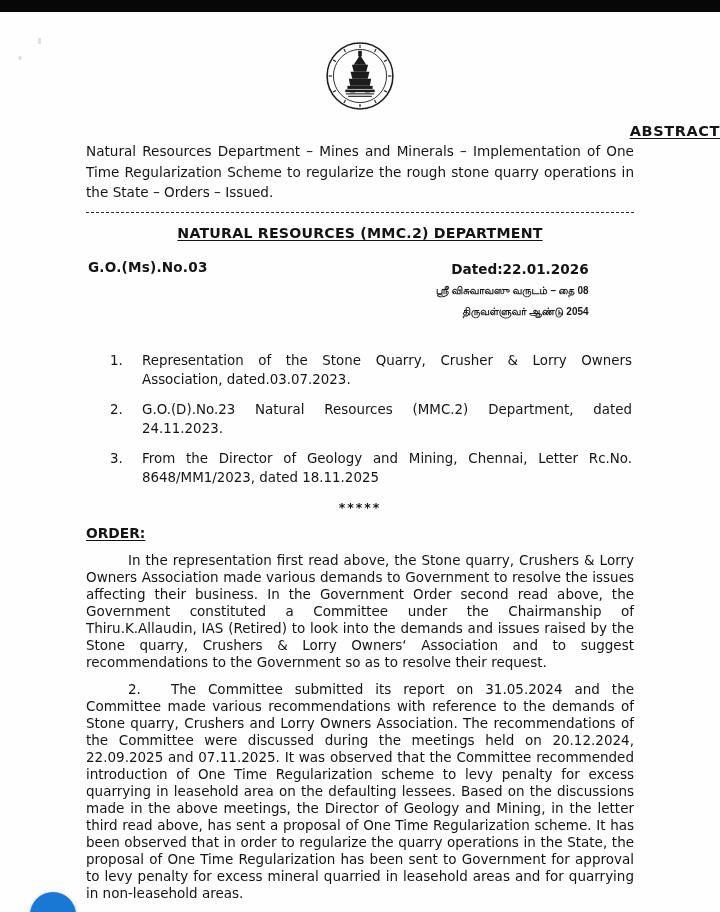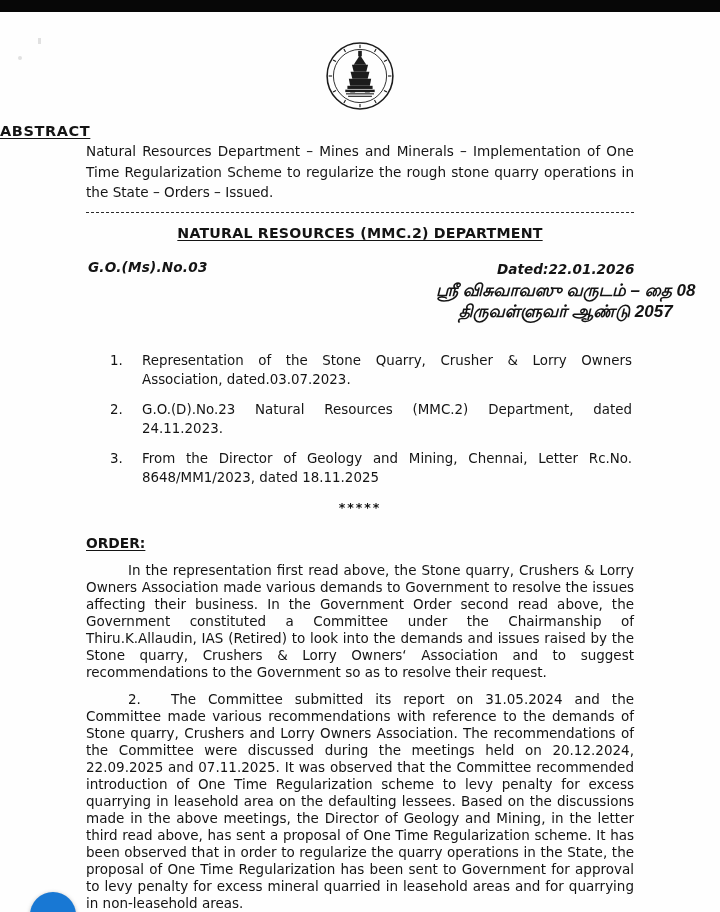--- a/index.html
+++ b/index.html
@@ -55,21 +55,21 @@
     height: 70px;
   }
 
   #abstract-heading {
     font-size: 14.5px;
     font-weight: bold;
     letter-spacing: 0.6px;
     text-decoration: underline;
     text-underline-offset: 2px;
     margin-top: 8px;
-    text-align: left;
+    text-align: right;
   }
 
   #abstract-body {
     margin: 2px 86px 0 86px;
     font-size: 13.6px;
     line-height: 20.5px;
     text-align: justify;
     text-justify: inter-word;
   }
 
@@ -88,42 +88,41 @@
     text-decoration: underline;
     text-underline-offset: 2px;
     text-align: center;
   }
 
   
   #go-block {
     margin: 18px 64px 0 88px;
     position: relative;
     min-height: 86px;
-    font-style: italic;
   }
   #go-number {
     font-size: 13.6px;
     font-weight: bold;
     letter-spacing: 0.2px;
   }
   #date-col {
     position: absolute;
     top: 0;
     left: 348px;
-    text-align: center;
+    text-align: right;
   }
   .date-line {
     font-size: 13.6px;
     font-weight: bold;
     line-height: 21px;
     white-space: nowrap;
   }
   .tamil {
     font-family: "Liberation Sans", "DejaVu Sans", sans-serif;
-    font-size: 17px;
+    font-size: 10px;
     font-weight: bold;
   }
   #read-label {
     font-size: 13.6px;
     font-weight: bold;
     line-height: 20px;
   }
 
   
   #read-list {
@@ -160,21 +159,21 @@
 
   
   #order-heading {
     margin: 6px 0 0 86px;
     font-size: 13.8px;
     font-weight: bold;
     text-decoration: underline;
     text-underline-offset: 2px;
     display: inline-block;
   }
-  #order-heading-row { margin-top: 14px; }
+  #order-heading-row { margin-top: 4px; }
 
   .body-para {
     margin: 10px 86px 0 86px;
     font-size: 13.5px;
     line-height: 17px;
     text-align: justify;
     text-justify: inter-word;
   }
   .body-para .lead-indent { padding-left: 42px; }
   .para-num { padding-left: 42px; padding-right: 30px; }
@@ -260,21 +259,21 @@
 
     <hr id="rule-divider">
 
     <div id="dept-heading">NATURAL RESOURCES (MMC.2) DEPARTMENT</div>
 
     <div id="go-block">
       <div id="go-number">G.O.(Ms).No.03</div>
       <div id="date-col">
         <div class="date-line">Dated:22.01.2026</div>
         <div class="date-line tamil">ஸ்ரீ விசுவாவஸு வருடம் – தை 08</div>
-        <div class="date-line tamil">திருவள்ளுவர் ஆண்டு 2057</div>
+        <div class="date-line tamil">திருவள்ளுவர் ஆண்டு 2054</div>
       </div>
     </div>
 
     <ul id="read-list">
       <li>
         <span class="idx">1.</span>
         <span>Representation of the Stone Quarry, Crusher &amp; Lorry Owners Association, dated.03.07.2023.</span>
       </li>
       <li>
         <span class="idx">2.</span>

